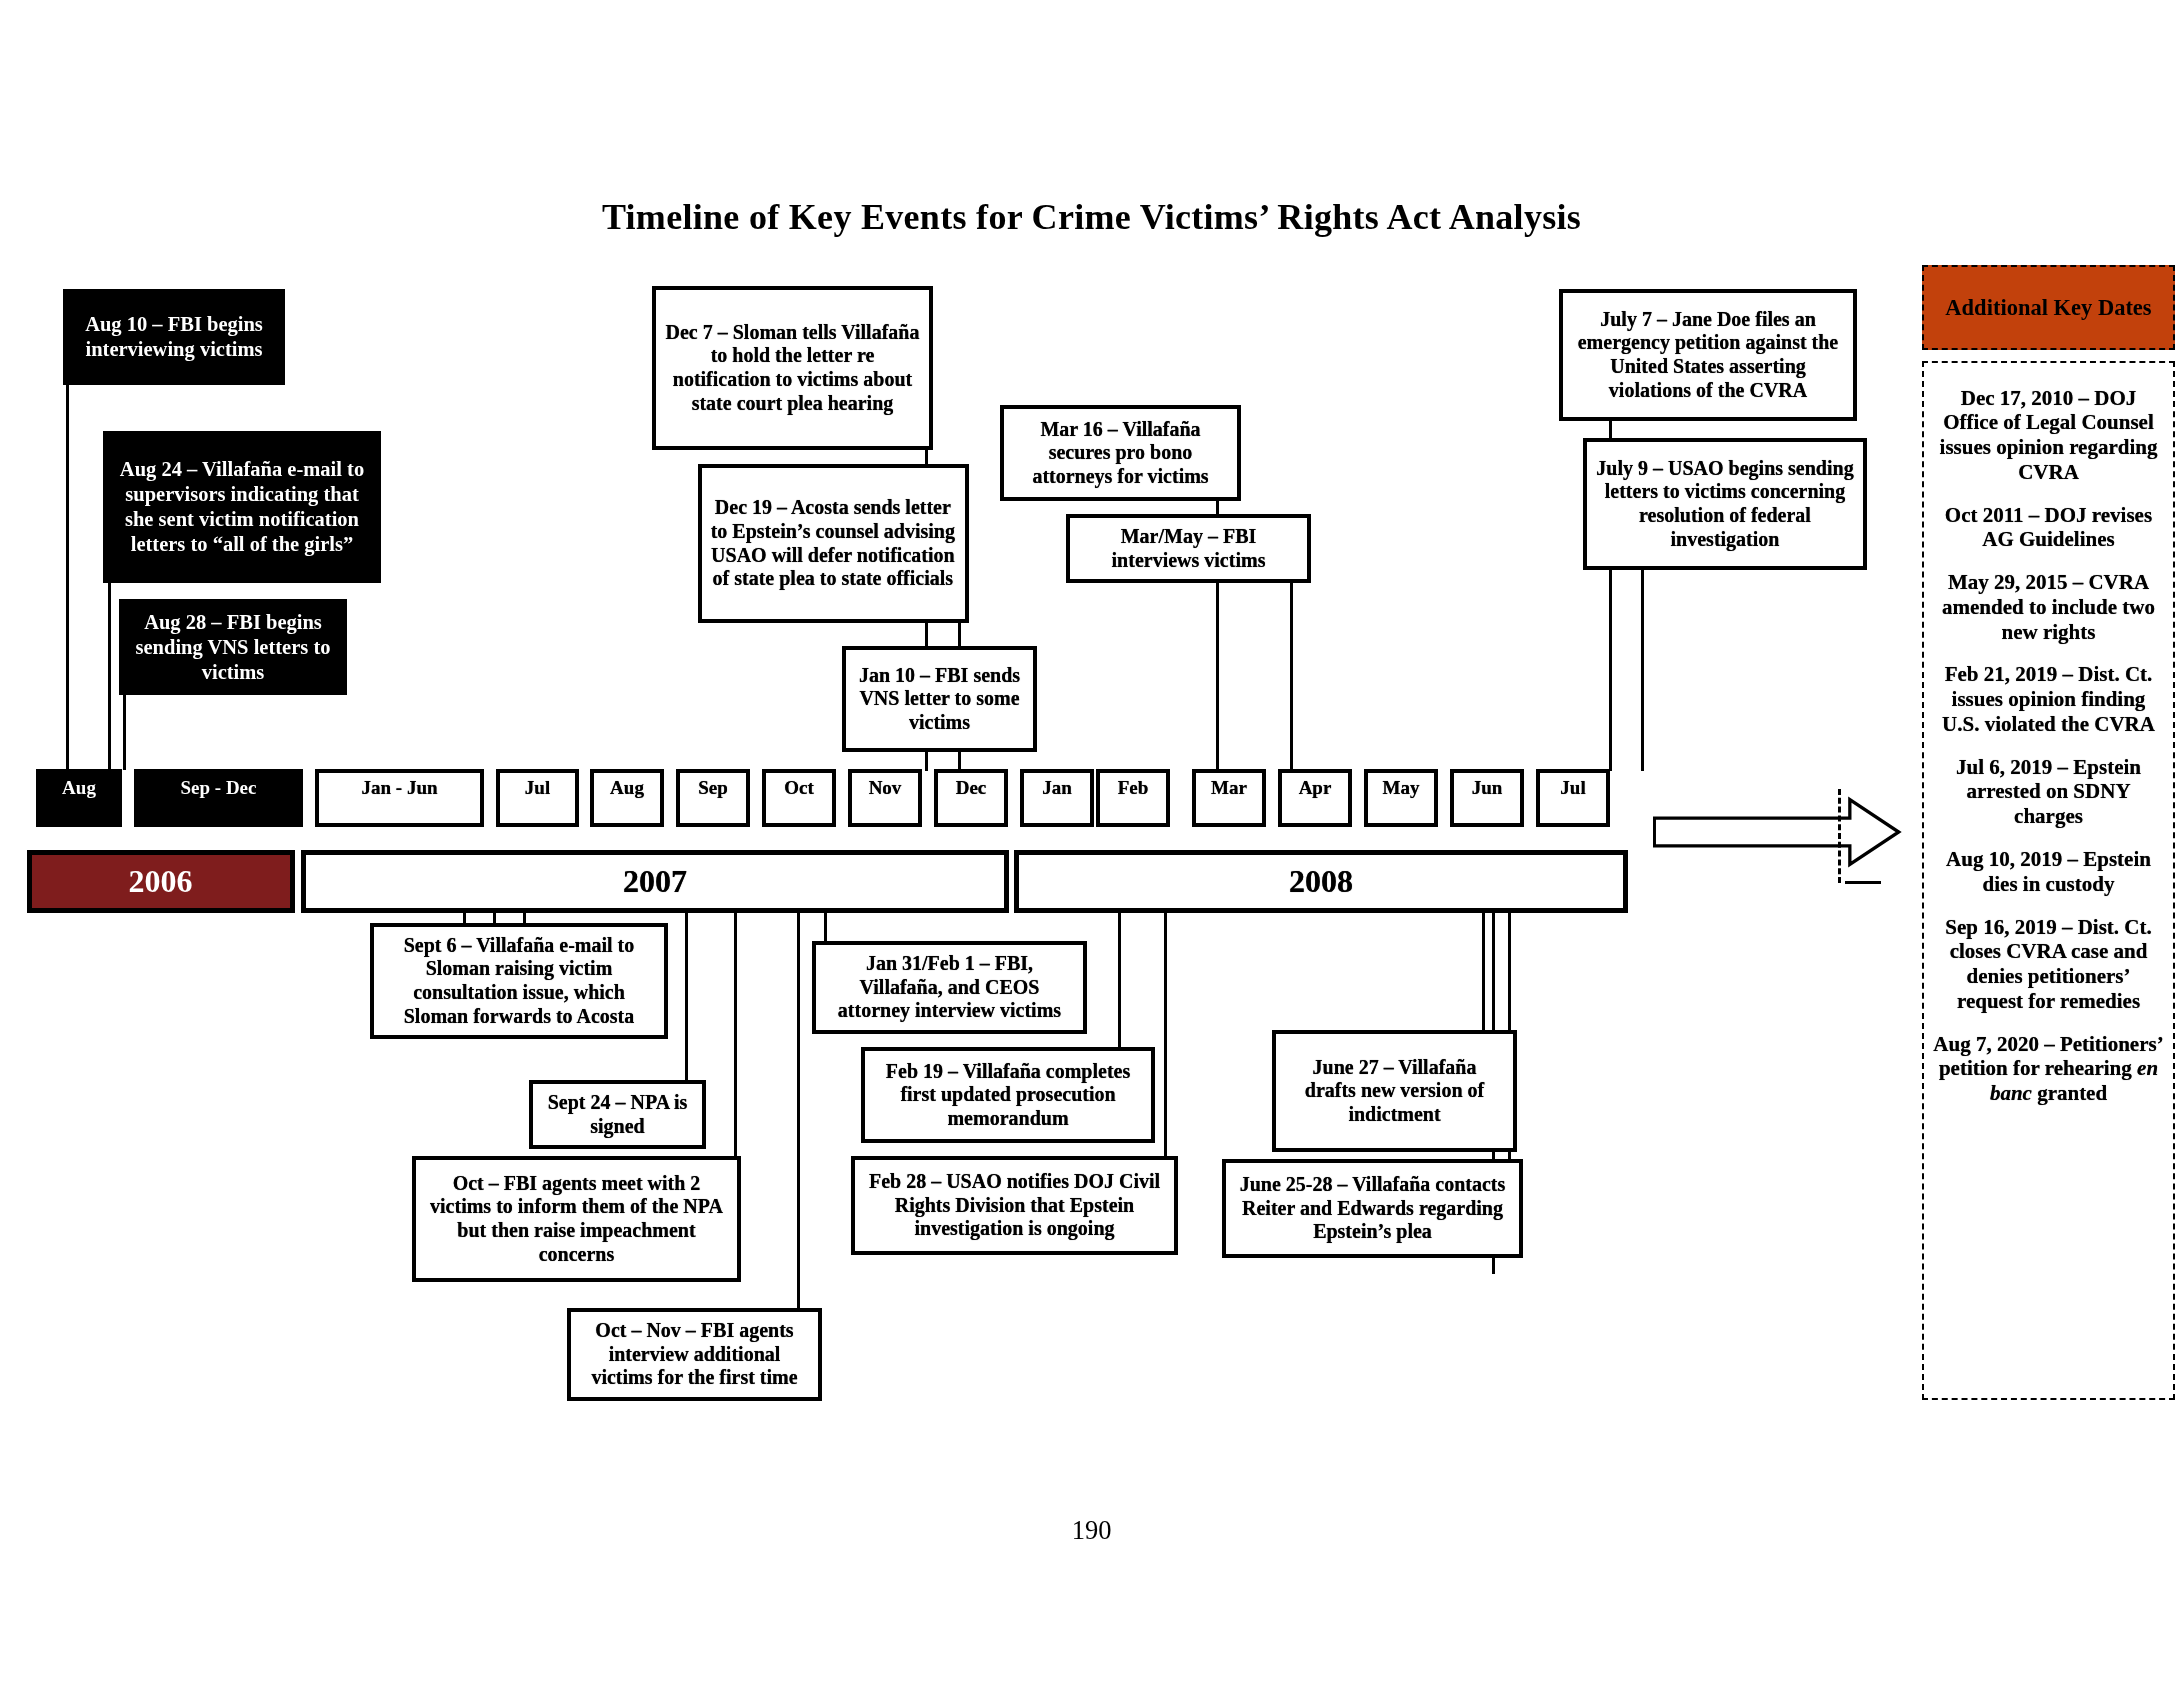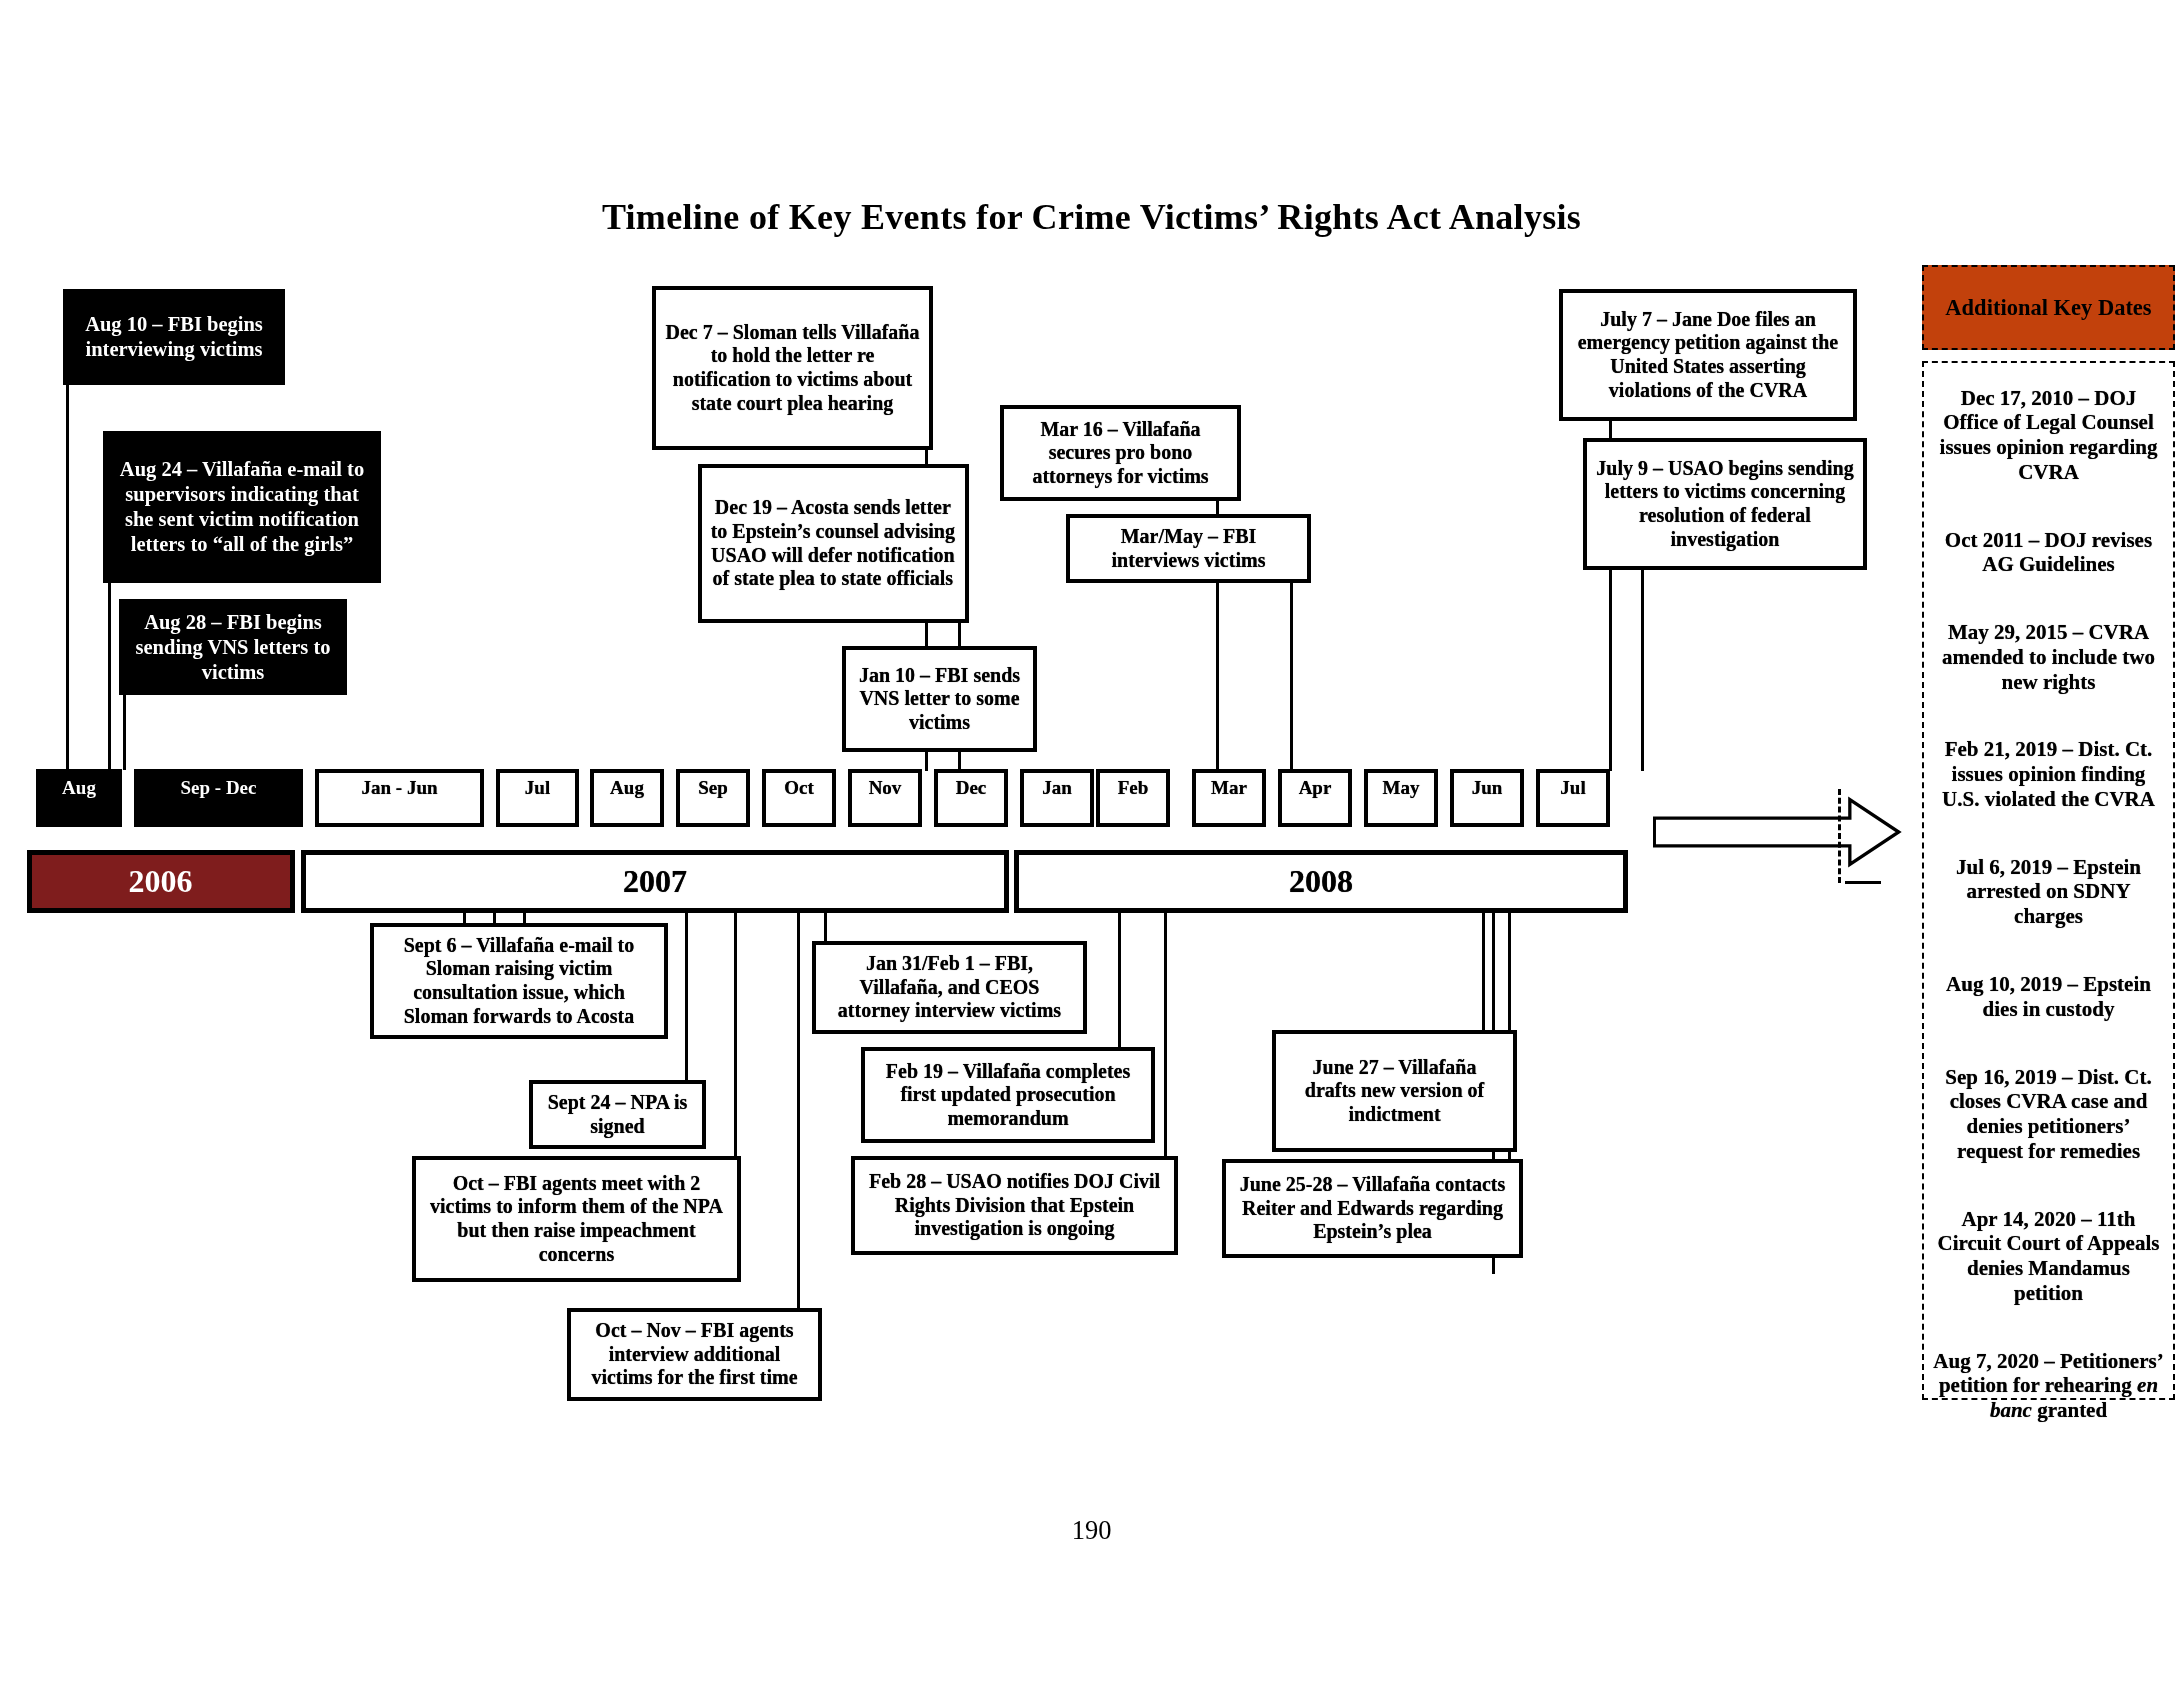--- a/index.html
+++ b/index.html
@@ -44,21 +44,21 @@
   .hline{position:absolute;height:2.6px;background:#000;z-index:1;}
   
   .kd-header{
     position:absolute;left:1922px;top:265px;width:253px;height:85px;box-sizing:border-box;
     border:2.6px dashed #000;display:flex;align-items:center;justify-content:center;
     font-weight:bold;font-size:22.5px;z-index:2;background:#c2410c;
   }
   .kd-body{
     position:absolute;left:1922px;top:361px;width:253px;height:1039px;box-sizing:border-box;
     border:2.6px dashed #000;padding:22.5px 9.3px;display:flex;flex-direction:column;
-    gap:43px;z-index:2;background:#fff;
+    gap:18px;z-index:2;background:#fff;
   }
   .kd-item{
     text-align:center;font-weight:bold;font-size:21px;line-height:1.18;
     text-shadow:0 0 0.7px rgba(0,0,0,0.75);
   }
   .pagenum{
     position:absolute;left:0;top:1515px;width:2183px;text-align:center;font-size:26.5px;
   }
   .arrow-wrap{position:absolute;left:1653px;top:793px;z-index:1;}
 </style>
@@ -146,21 +146,20 @@
 
   <div class="kd-header">Additional Key Dates</div>
   <div class="kd-body">
     <div class="kd-item">Dec 17, 2010 – DOJ Office of Legal Counsel issues opinion regarding CVRA</div>
     <div class="kd-item">Oct 2011 – DOJ revises AG Guidelines</div>
     <div class="kd-item">May 29, 2015 – CVRA amended to include two new rights</div>
     <div class="kd-item">Feb 21, 2019 – Dist. Ct. issues opinion finding U.S. violated the CVRA</div>
     <div class="kd-item">Jul 6, 2019 – Epstein arrested on SDNY charges</div>
     <div class="kd-item">Aug 10, 2019 – Epstein dies in custody</div>
     <div class="kd-item">Sep 16, 2019 – Dist. Ct. closes CVRA case and denies petitioners’ request for remedies</div>
-    <div class="kd-item">Apr 14, 2020 – 11th Circuit Court of Appeals denies Mandamus petition</div>
     <div class="kd-item">
       <span>Aug 7, 2020 – Petitioners’ petition for rehearing </span><i>en banc</i><span> granted</span>
     </div>
   </div>
 
   <div class="pagenum">190</div>
 
 </div>
 
 

